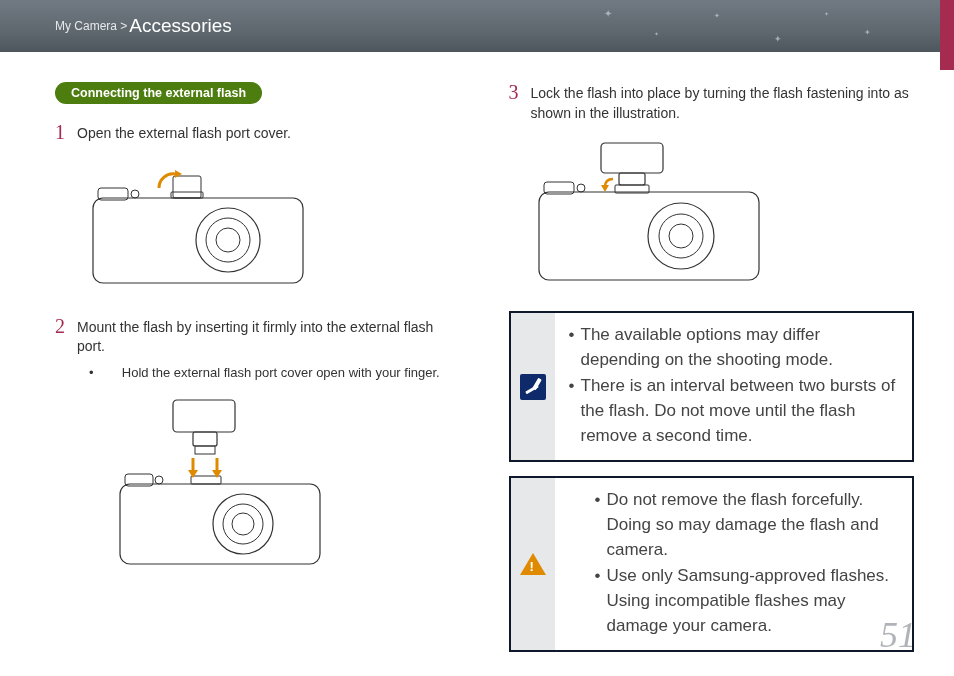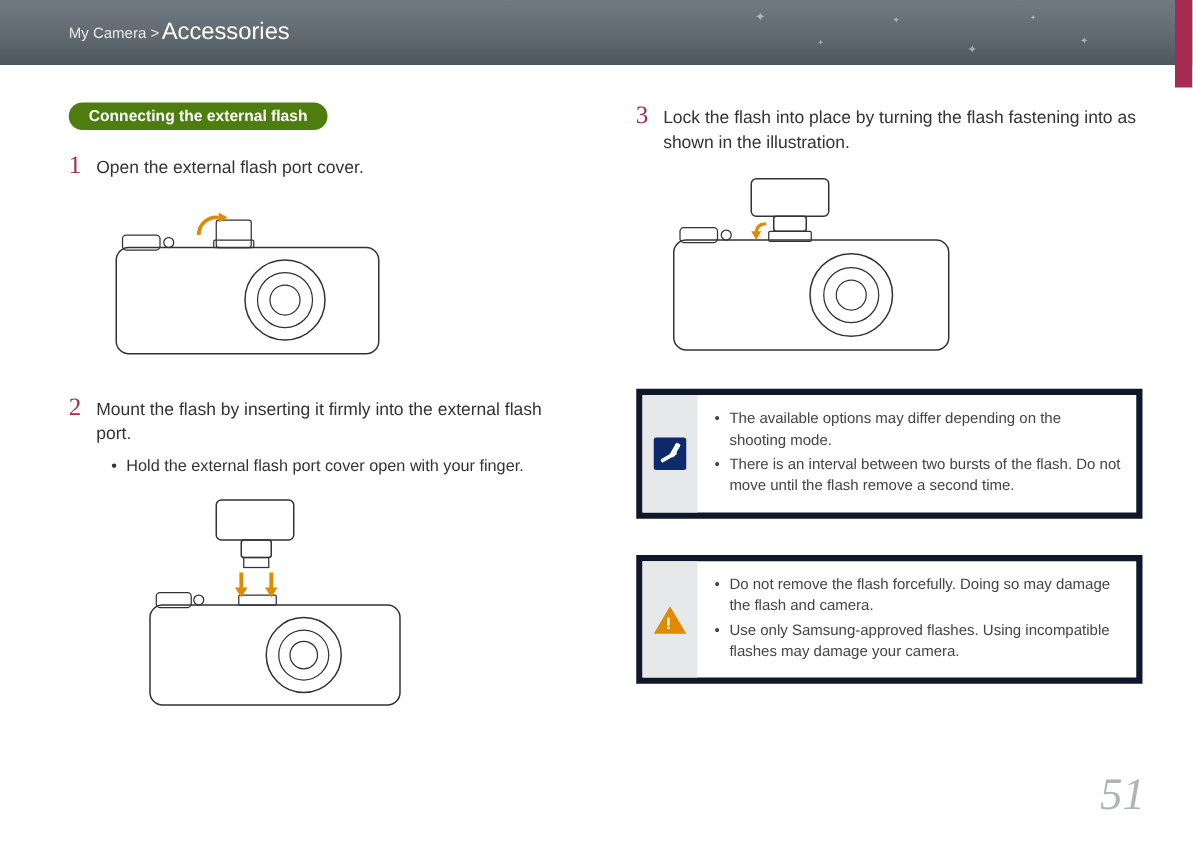--- a/index.html
+++ b/index.html
@@ -74,38 +74,39 @@
     line-height: 1.4;
     padding-top: 2px;
   }
   .sub-bullet {
     margin-left: 34px;
     margin-top: 8px;
     font-size: 13px;
     color: #333;
     position: relative;
     padding-left: 12px;
+    text-align: center;
   }
   .sub-bullet::before {
     content: "•";
     position: absolute;
     left: 0;
     top: 0;
     color: #333;
   }
   .illus {
     margin-left: 28px;
     margin-top: 14px;
   }
   .illus svg { display: block; }
   .note-box {
     display: flex;
-    border: 5px solid #0f172a;
+    border: 2px solid #0f172a;
     margin-top: 24px;
-    font-size: 12px;
+    font-size: 17px;
   }
   .note-icon-cell {
     width: 44px;
     background: #e6e8ea;
     display: flex;
     align-items: center;
     justify-content: center;
   }
   .note-body {
     padding: 10px 12px 10px 14px;
@@ -268,21 +269,21 @@
     <div class="note-box">
       <div class="note-icon-cell">
         <div class="note-pen"></div>
       </div>
       <div class="note-body">
         <div class="nb-item">The available options may differ depending on the shooting mode.</div>
         <div class="nb-item">There is an interval between two bursts of the flash. Do not move until the flash remove a second time.</div>
       </div>
     </div>
 
-    <div class="note-box" style="margin-top:29px;">
+    <div class="note-box" style="margin-top:14px;gap:26px;">
       <div class="note-icon-cell">
         <div class="warn-triangle"></div>
       </div>
       <div class="note-body">
         <div class="nb-item">Do not remove the flash forcefully. Doing so may damage the flash and camera.</div>
         <div class="nb-item">Use only Samsung-approved flashes. Using incompatible flashes may damage your camera.</div>
       </div>
     </div>
   </div>
 

